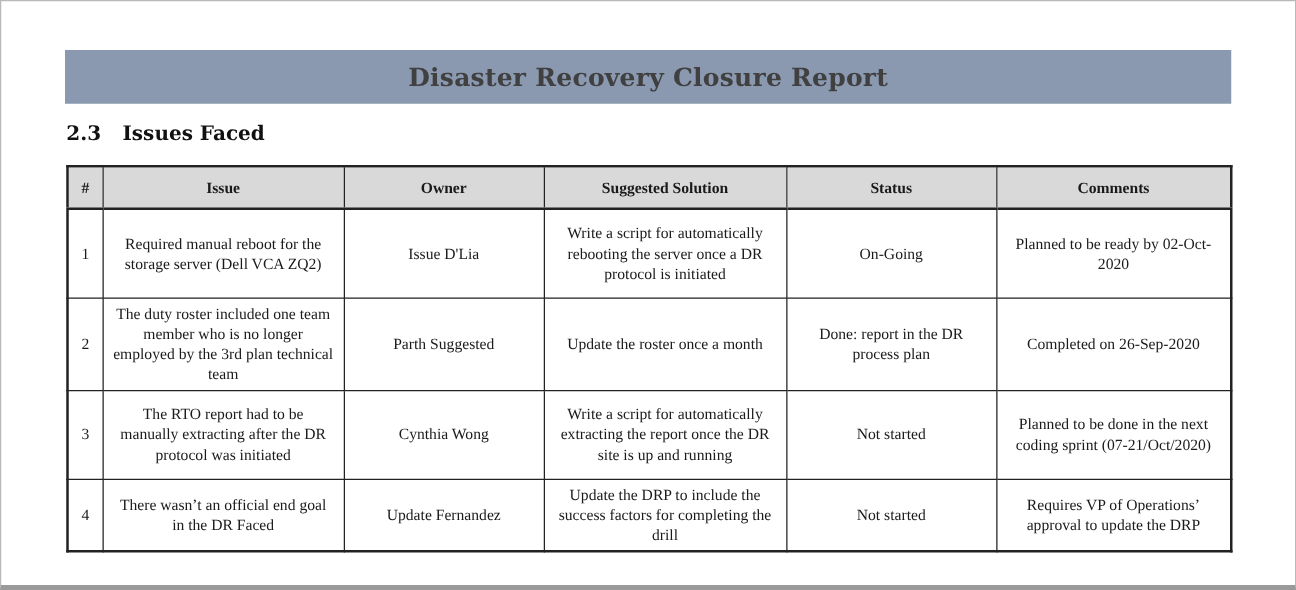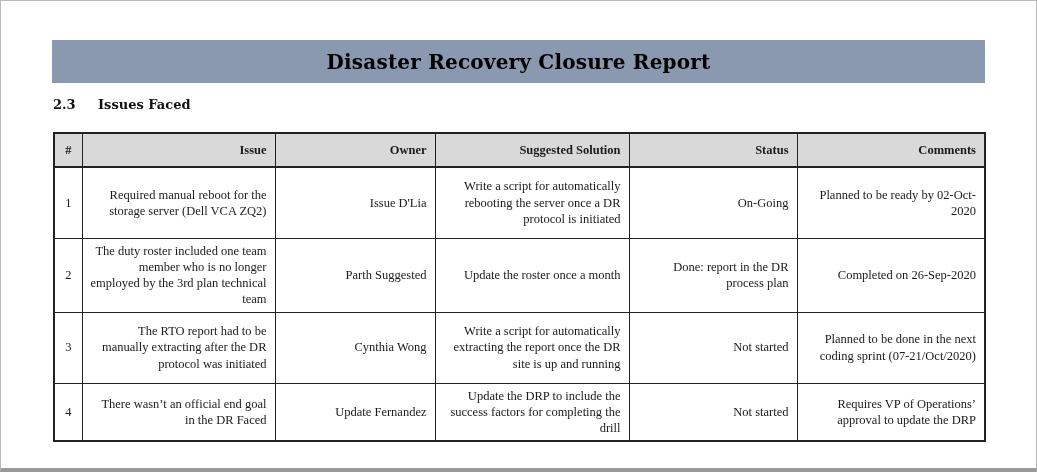--- a/index.html
+++ b/index.html
@@ -26,30 +26,30 @@
     height: 43px;
     background: #8a99b0;
     display: flex;
     align-items: center;
     justify-content: center;
   }
   .banner-title {
     font-family: "DejaVu Serif", serif;
     font-weight: bold;
     font-size: 20px;
-    color: #000000;
+    color: #404040;
     letter-spacing: 0.2px;
   }
   .section-heading {
     position: absolute;
     left: 52px;
     top: 96px;
     font-family: "DejaVu Serif", serif;
     font-weight: bold;
-    font-size: 13px;
+    font-size: 16px;
     color: #111111;
   }
   .section-number {
     display: inline-block;
     width: 45px;
   }
   .issues-table {
     position: absolute;
     left: 52px;
     top: 131px;
@@ -57,21 +57,21 @@
     border-collapse: collapse;
     table-layout: fixed;
     font-family: "Liberation Serif", serif;
     font-size: 12.5px;
     color: #1a1a1a;
   }
   .issues-table th, .issues-table td {
     border: 1px solid #222222;
     padding: 4px 8px;
     vertical-align: middle;
-    text-align: right;
+    text-align: center;
     line-height: 1.3;
     overflow: hidden;
   }
   .issues-table {
     border: 2px solid #222222;
   }
   .issues-table thead th {
     background: #d9d9d9;
     font-weight: bold;
     height: 24px;

